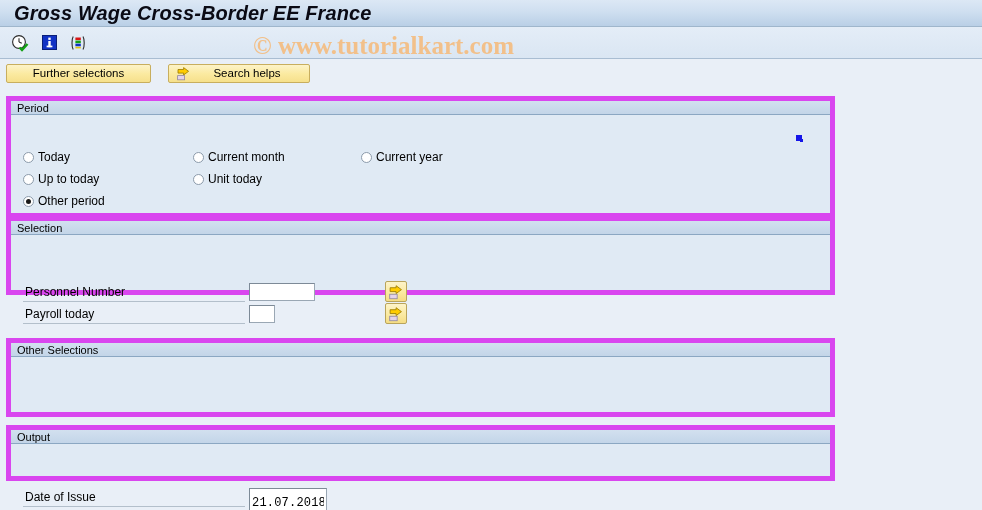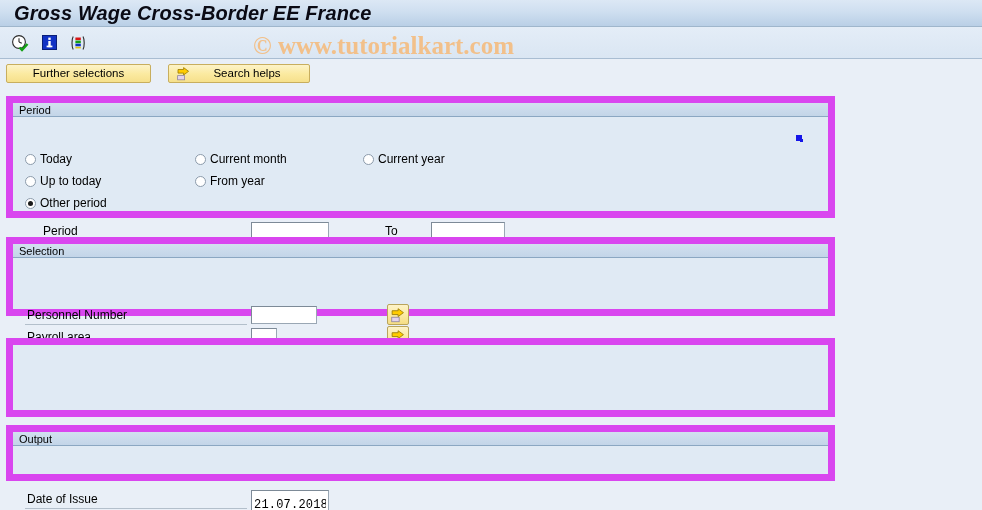--- a/index.html
+++ b/index.html
@@ -96,21 +96,21 @@
   }
   .sapbtn.w1 { width: 145px; }
   .sapbtn.w2 { width: 142px; justify-content: flex-start; margin-left: 12px; }
   .sapbtn .lbl { flex: 1; text-align: center; }
 
   
   .panel {
     position: absolute;
     left: 6px;
     width: 829px;
-    border: 7px solid #d946ef;
+    border: 5px solid #d946ef;
     background: #e0eaf4;
     box-sizing: border-box;
   }
   .panel-head {
     height: 14px;
     background: linear-gradient(to bottom, #d2e0ef 0%, #c3d5e8 100%);
     border-bottom: 1px solid #8ba7c2;
     font-size: 11px;
     color: #000;
     padding-left: 6px;
@@ -297,63 +297,64 @@
       <span class="radio"></span>
       <span class="radio-label">Current year</span>
     </div>
 
     <div class="radio-row" style="left:12px;top:30px;">
       <span class="radio"></span>
       <span class="radio-label">Up to today</span>
     </div>
     <div class="radio-row" style="left:182px;top:30px;">
       <span class="radio"></span>
-      <span class="radio-label">From year</span>
+      <span class="radio-label">Unit today</span>
     </div>
 
     <div class="radio-row" style="left:12px;top:52px;">
       <span class="radio checked"></span>
       <span class="radio-label">Other period</span>
     </div>
 
     <div class="flabel" style="left:28px;top:79px;width:206px;">Period</div>
     <input class="finput" type="text" style="left: 238px; top: 78px; width: 78px; height: 18px;" value="">
 
     <div class="statictext" style="left:358px;top:79px;width:58px;padding-left:14px;">To</div>
     <input class="finput" type="text" style="left: 418px; top: 78px; width: 74px; height: 18px;" value="">
   </div>
 </div>
 
 <div class="cursor-dot"></div>
 
-<div class="panel" style="top:237px;height:79px;">
+<div class="panel" style="top:216px;height:79px;">
   <div class="panel-head">Selection</div>
   <div class="panel-body" style="height:63px;">
 
     <div class="flabel" style="left:12px;top:22px;width:222px;">Personnel Number</div>
     <input class="finput" type="text" style="left: 238px; top: 21px; width: 66px; height: 18px;" value="">
     <div class="msbtn" style="left:374px;top:19px;">
       <svg width="16" height="16" viewBox="0 0 15 15">
         <path d="M2 3.5 H7.6 V1.6 L12.6 5.3 L7.6 9 V7.1 H2 Z" fill="#ffcc00" stroke="#9a7a00" stroke-width="0.8"></path>
         <rect x="1.6" y="9.6" width="7" height="4.2" fill="#e3d3ec" stroke="#9188a0" stroke-width="0.8"></rect>
       </svg>
     </div>
 
-    <div class="flabel" style="left:12px;top:44px;width:222px;">Payroll area</div>
+    <div class="flabel" style="left:12px;top:44px;width:222px;">Payroll today</div>
     <input class="finput" type="text" style="left: 238px; top: 43px; width: 26px; height: 18px;" value="">
     <div class="msbtn" style="left:374px;top:41px;">
       <svg width="16" height="16" viewBox="0 0 15 15">
         <path d="M2 3.5 H7.6 V1.6 L12.6 5.3 L7.6 9 V7.1 H2 Z" fill="#ffcc00" stroke="#9a7a00" stroke-width="0.8"></path>
         <rect x="1.6" y="9.6" width="7" height="4.2" fill="#e3d3ec" stroke="#9188a0" stroke-width="0.8"></rect>
       </svg>
     </div>
   </div>
 </div>
 
 <div class="panel" style="top:338px;height:79px;">
+  <div class="panel-head">Other Selections</div>
 </div>
 
 <div class="panel" style="top:425px;height:56px;">
   <div class="panel-head">Output</div>
   <div class="panel-body" style="height:40px;">
     <div class="flabel" style="left:12px;top:18px;width:222px;">Date of Issue</div>
     <input class="finput mono" type="text" style="left: 238px; top: 17px; width: 78px; height: 30px;" value="21.07.2018">
   </div>
 </div>
 

